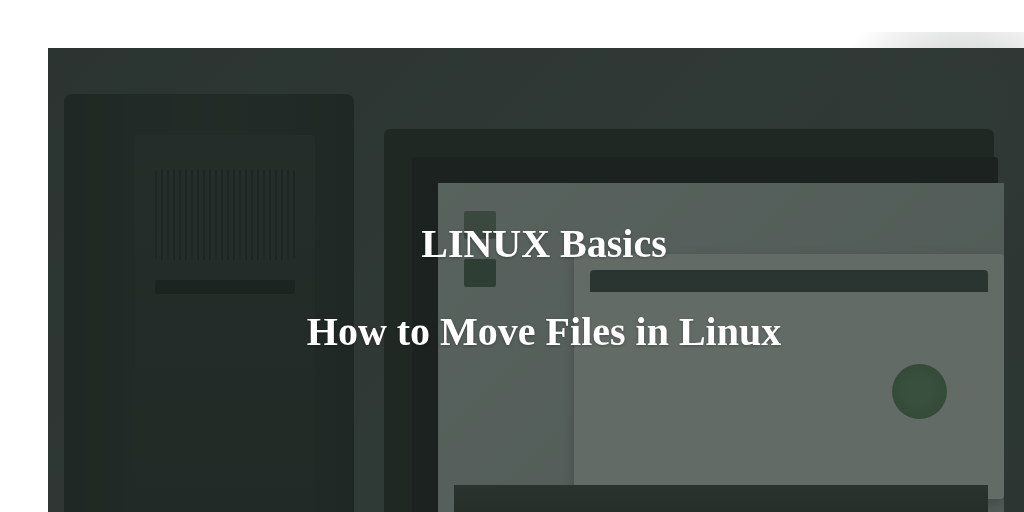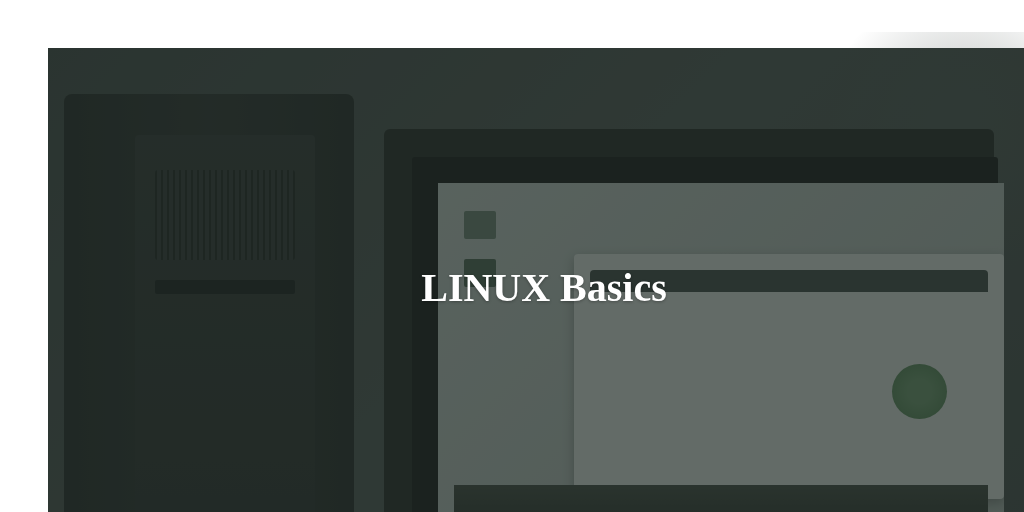--- a/index.html
+++ b/index.html
@@ -226,13 +226,14 @@
         <div class="taskbar"></div>
       </div>
     </div>
   </div>
 </div>
 
 <div class="overlay"></div>
 
 <div class="text-container">
   <div class="title-text">LINUX Basics</div>
+  <div class="title-text">How to Move Files in Linux</div>
 </div>
 
 </body></html>

